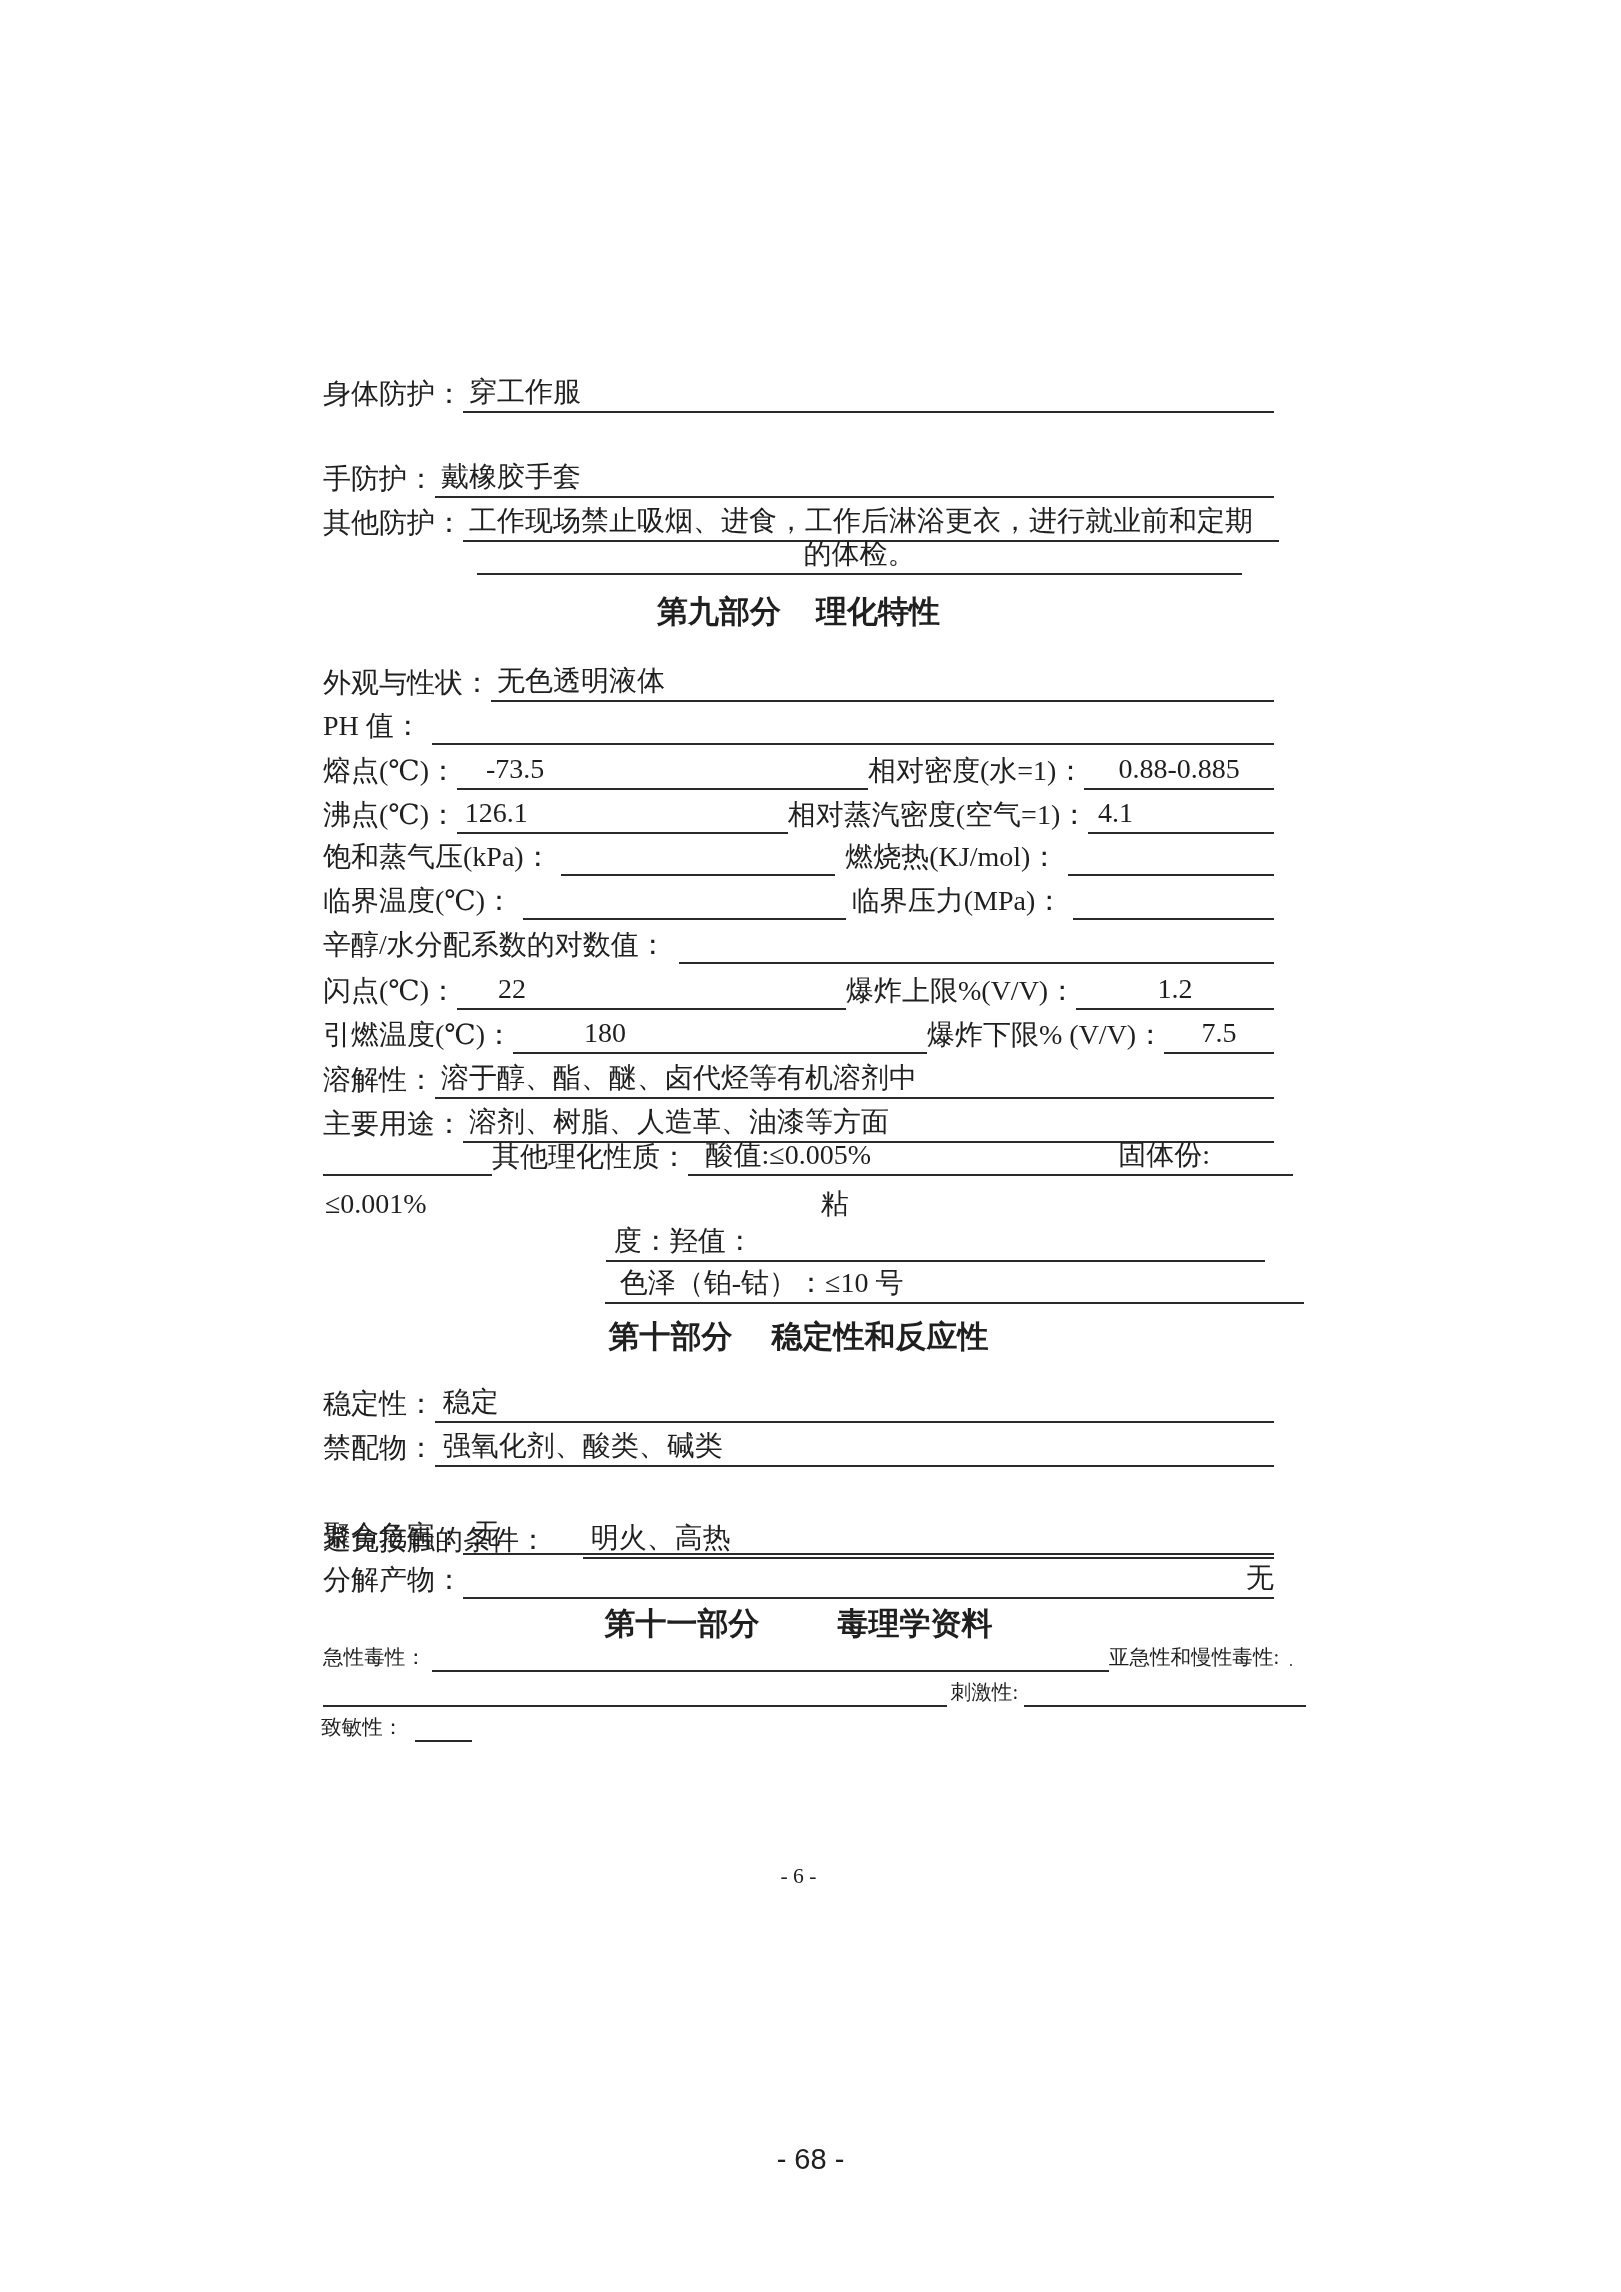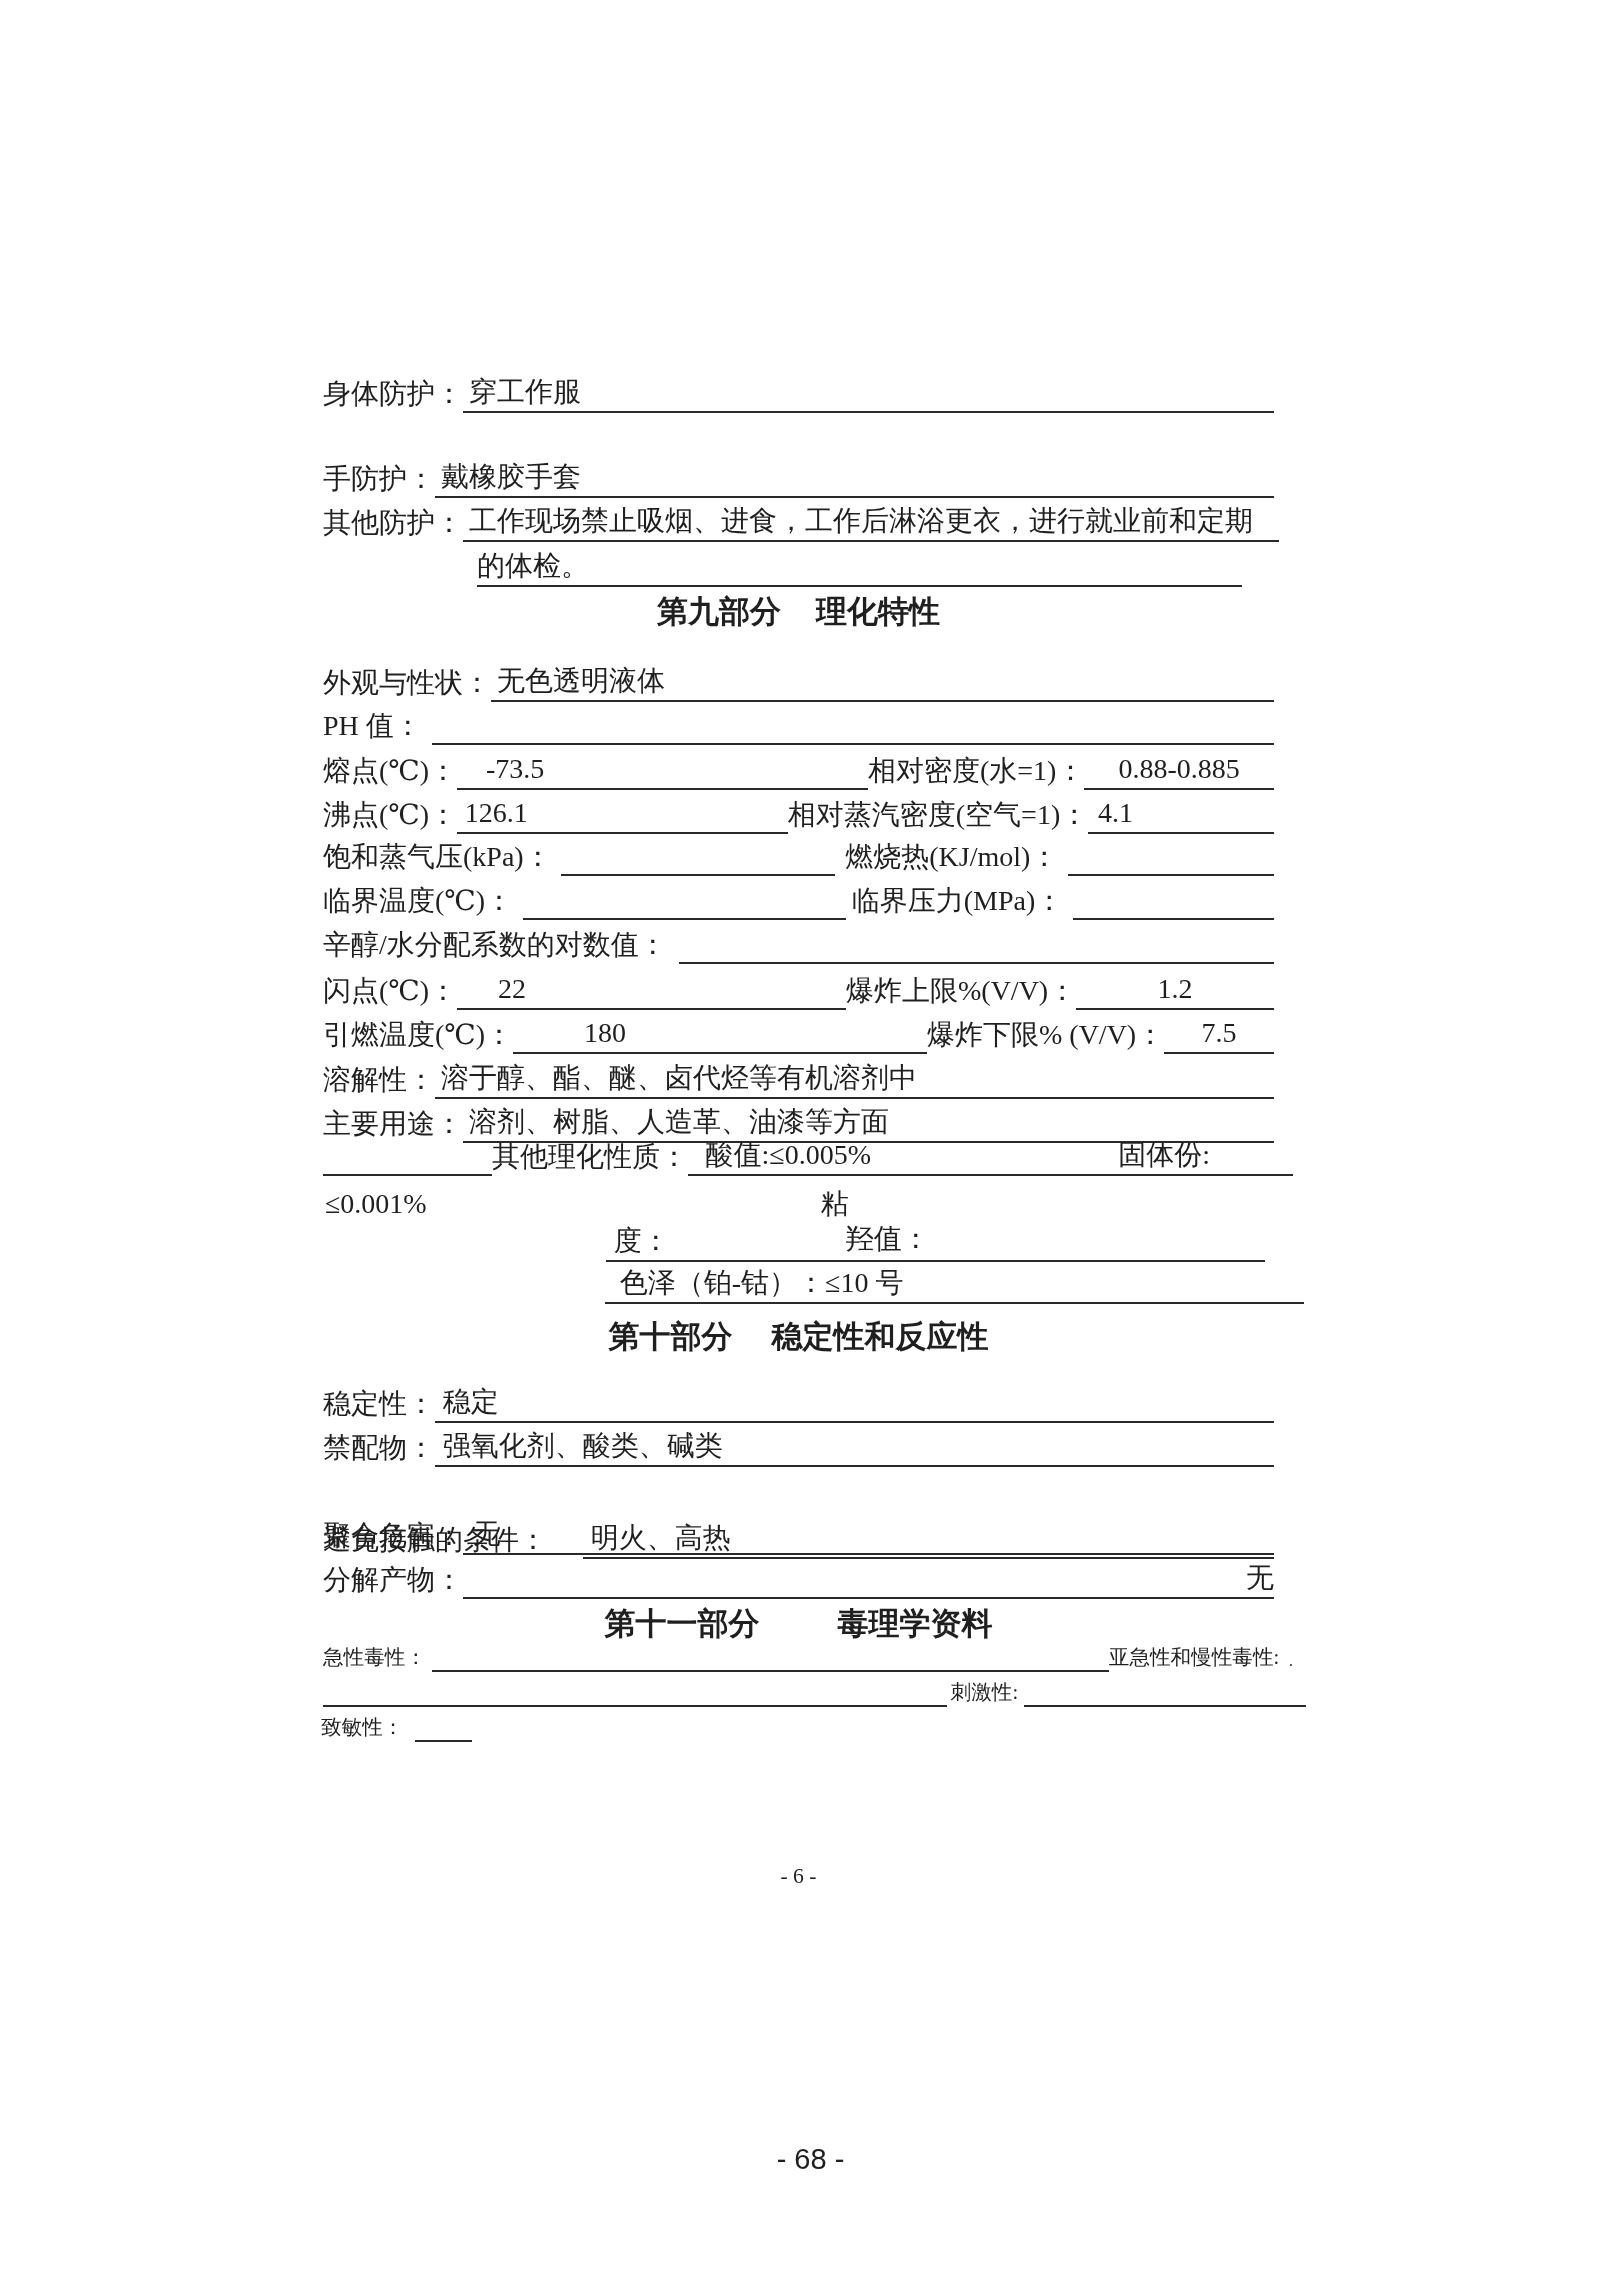--- a/index.html
+++ b/index.html
@@ -44,21 +44,21 @@
   <div class="r" style="top:459px;left:323px;width:951px;">
     <span class="lbl">手防护：</span>
     <span class="fill" style="padding-left:5.9px;">戴橡胶手套</span>
   </div>
 
   <div class="r" style="top:503px;left:323px;width:956px;">
     <span class="lbl">其他防护：</span>
     <span class="fill" style="padding-left:5.9px;">工作现场禁止吸烟、进食，工作后淋浴更衣，进行就业前和定期</span>
   </div>
 
-  <div class="r" style="top:548px;left:477px;width:765px;">
+  <div class="r" style="top:536px;left:477px;width:765px;text-align:center;">
     <span class="fill">的体检。</span>
   </div>
 
   <div class="hdr" style="top:592px;gap:35px;">
     <span>第九部分</span>
     <span>理化特性</span>
   </div>
 
   <div class="r" style="top:663px;left:323px;width:951px;">
     <span class="lbl">外观与性状：</span>
@@ -138,21 +138,21 @@
     </span>
   </div>
 
   <div class="r" style="top:1186px;left:325px;width:949px;">
     <span>≤0.001%</span>
     <span style="margin-left:394px;">粘</span>
   </div>
 
   <div class="r cell" style="top:1223px;left:606px;width:659px;">
     <span style="margin-left:7.8px;">度：</span>
-    <span style="margin-left:176px;font-family:Liberation Mono, monospace;">羟值：</span>
+    <span style="">羟值：</span>
   </div>
 
   <div class="r cell" style="top:1265px;left:605px;width:699px;">
     <span style="margin-left:14.7px;">色泽（铂-钴）：≤10 号</span>
   </div>
 
   <div class="hdr" style="top:1317px;gap:39px;">
     <span>第十部分</span>
     <span>稳定性和反应性</span>
   </div>

